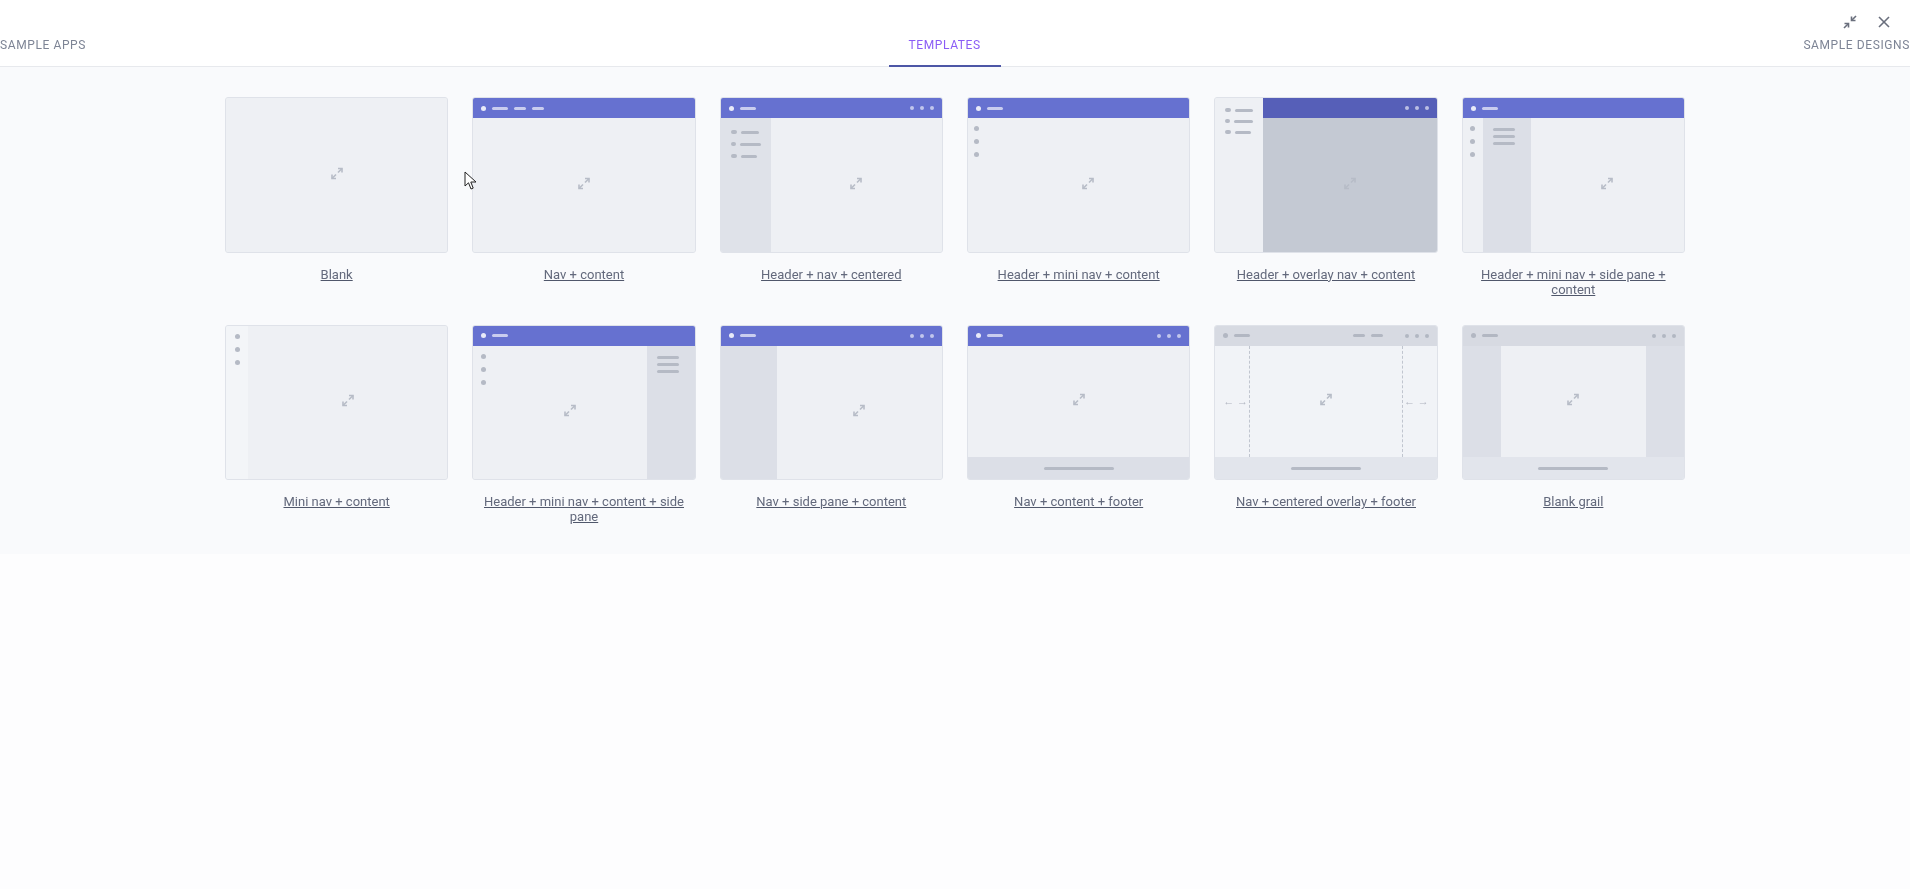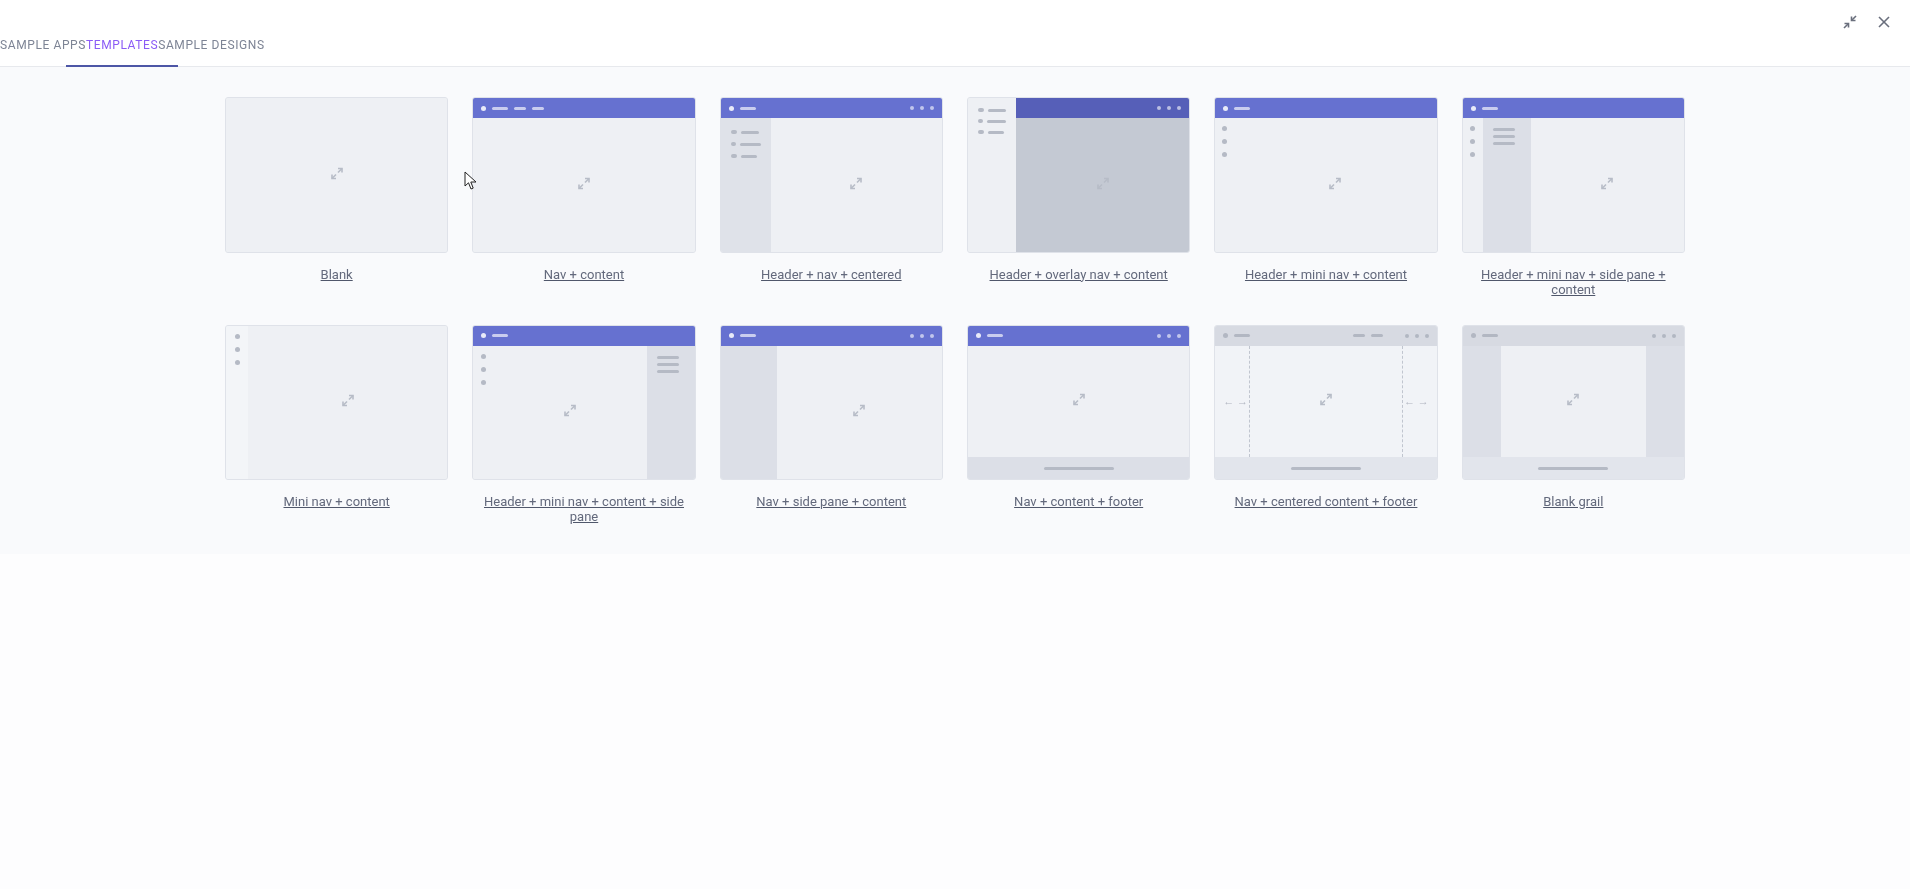--- a/index.html
+++ b/index.html
@@ -27,21 +27,21 @@
   .icon-btn { cursor: pointer; color:#6a6f7d; }
   .title {
     text-align: center;
     font-size: 22px;
     font-weight: 400;
     color: #3c425a;
     margin-bottom: 22px;
   }
   .tabs {
     display: flex;
-    justify-content: flex-start;
+    justify-content: space-between;
   }
   .tab {
     font-size: 12px;
     letter-spacing: 0.6px;
     color: #7d8495;
     padding: 10px 0 14px;
     cursor: pointer;
     position: relative;
   }
   .tab.active {
@@ -234,20 +234,47 @@
                   <path d="M2 12 L6 8"></path>
                 </svg>
             </span>
           </div>
         </div>
       </div>
       <div class="caption">Header + nav + centered</div>
     </div>
 
     <div class="card">
+      <div class="thumb">
+        <div class="navbar">
+          <div class="nb-circle"></div>
+            <div class="nb-line w16"></div>
+        </div>
+        <div class="body-row">
+          <div class="mini-nav">
+            <div class="mn-dot"></div>
+              <div class="mn-dot"></div>
+              <div class="mn-dot"></div>
+          </div>
+          <div class="content">
+            <span class="expand-icon">
+              <svg width="14" height="14" viewBox="0 0 14 14" fill="none" stroke="currentColor" stroke-width="1.6">
+                  <path d="M8 2 H12 V6"></path>
+                  <path d="M12 2 L8 6"></path>
+                  <path d="M6 12 H2 V8"></path>
+                  <path d="M2 12 L6 8"></path>
+                </svg>
+            </span>
+          </div>
+        </div>
+      </div>
+      <div class="caption">Header + mini nav + content</div>
+    </div>
+
+    <div class="card">
       <div class="thumb" style="background:#eef0f4;">
         <div class="body-row">
           <div style="width:48px;background:#eef0f4;display:flex;flex-direction:column;padding:10px 10px;gap:7px;">
             <div style="display:flex;gap:4px;align-items:center;">
                 <div class="sp-h"></div>
                 <div class="sp-line" style="width:18px;"></div>
               </div>
             <div style="display:flex;gap:4px;align-items:center;">
                 <div class="sp-h"></div>
                 <div class="sp-line" style="width:22px;"></div>
@@ -280,47 +307,20 @@
       <div class="caption">Header + overlay nav + content</div>
     </div>
 
     <div class="card">
       <div class="thumb">
         <div class="navbar">
           <div class="nb-circle"></div>
             <div class="nb-line w16"></div>
         </div>
         <div class="body-row">
-          <div class="mini-nav">
-            <div class="mn-dot"></div>
-              <div class="mn-dot"></div>
-              <div class="mn-dot"></div>
-          </div>
-          <div class="content">
-            <span class="expand-icon">
-              <svg width="14" height="14" viewBox="0 0 14 14" fill="none" stroke="currentColor" stroke-width="1.6">
-                  <path d="M8 2 H12 V6"></path>
-                  <path d="M12 2 L8 6"></path>
-                  <path d="M6 12 H2 V8"></path>
-                  <path d="M2 12 L6 8"></path>
-                </svg>
-            </span>
-          </div>
-        </div>
-      </div>
-      <div class="caption">Header + mini nav + content</div>
-    </div>
-
-    <div class="card">
-      <div class="thumb">
-        <div class="navbar">
-          <div class="nb-circle"></div>
-            <div class="nb-line w16"></div>
-        </div>
-        <div class="body-row">
           <div class="mini-nav" style="width:20px;">
             <div class="mn-dot"></div>
               <div class="mn-dot"></div>
               <div class="mn-dot"></div>
           </div>
           <div style="width:48px;background:#dcdfe7;">
             <div class="ham">
                 <div class="ham-line"></div>
                 <div class="ham-line"></div>
                 <div class="ham-line"></div>
@@ -476,21 +476,21 @@
                 <path d="M12 2 L8 6"></path>
                 <path d="M6 12 H2 V8"></path>
                 <path d="M2 12 L6 8"></path>
               </svg>
           </span>
         </div>
         <div class="footer" style="background:#e2e5ec;">
             <div class="ft-line"></div>
           </div>
       </div>
-      <div class="caption">Nav + centered content + footer</div>
+      <div class="caption">Nav + centered overlay + footer</div>
     </div>
 
     <div class="card">
       <div class="thumb">
         <div class="navbar grey">
           <div class="nb-circle"></div>
             <div class="nb-line w16"></div>
           <div class="nb-spacer"></div>
           <div class="nb-dot"></div>
             <div class="nb-dot"></div>

